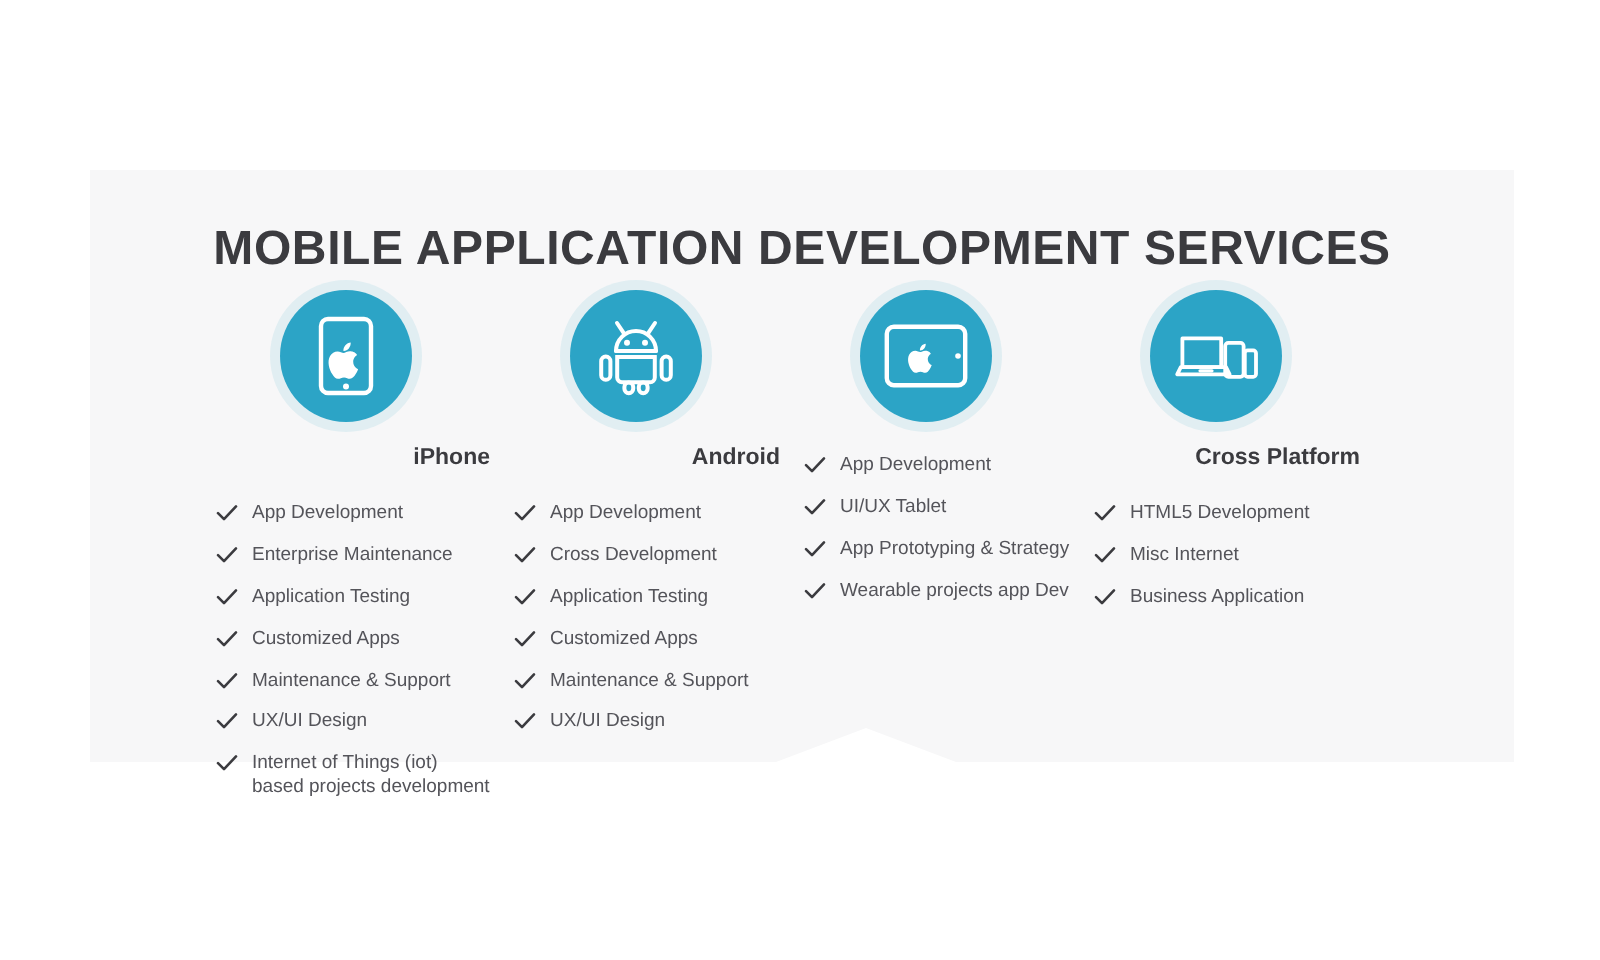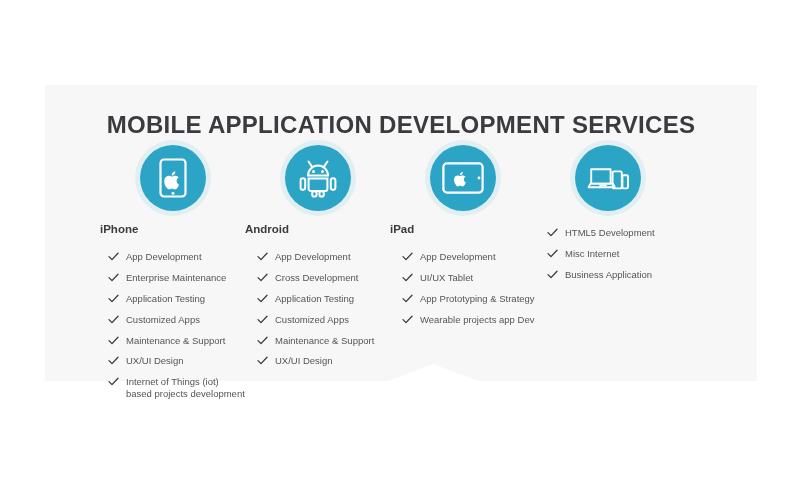--- a/index.html
+++ b/index.html
@@ -81,21 +81,21 @@
     display: flex;
     align-items: center;
     justify-content: center;
     box-shadow: 0 0 0 5px rgba(44,164,198,0.10);
   }
 
   .badge svg { display: block; }
 
   .col-title {
     margin-top: 12px;
-    text-align: left;
+    text-align: right;
     font-size: 11.5px;
     font-weight: bold;
     color: #3b3b3f;
   }
 
   .feature-list {
     margin-top: 16px;
     list-style: none;
   }
 
@@ -294,21 +294,20 @@
               <svg width="42" height="32" viewBox="0 0 42 32">
                 <rect x="1.4" y="1.4" width="39.2" height="29.2" rx="3.5" ry="3.5" fill="none" stroke="#ffffff" stroke-width="2.2"></rect>
                 <rect x="5.5" y="5.5" width="28" height="21" fill="#2ca4c6"></rect>
                 <circle cx="37" cy="16" r="1.4" fill="#ffffff"></circle>
                 <path d="M21.9 17.6c-.04-1.84 1.5-2.72 1.56-2.77-.85-1.25-2.18-1.42-2.65-1.43-1.13-.11-2.2.66-2.78.66-.57 0-1.46-.65-2.39-.63-1.23.02-2.37.72-3 1.82-1.28 2.22-.33 5.52.92 7.33.61.89 1.34 1.88 2.29 1.85.92-.04 1.27-.59 2.38-.59 1.1 0 1.42.59 2.39.58.99-.02 1.62-.91 2.23-1.8.7-1.03.98-2.03 1-2.08-.02-.01-1.91-.74-1.95-2.94z" fill="#ffffff"></path>
                 <path d="M20.1 12.2c.5-.61.85-1.46.75-2.32-.73.03-1.61.49-2.13 1.1-.46.54-.87 1.41-.76 2.23.81.07 1.64-.41 2.14-1.01z" fill="#ffffff"></path>
               </svg>
             </span>
           </div>
         </div>
-        <div class="col-title">iPad</div>
         <ul class="feature-list">
           <li class="feature-item">
             <span class="check">
               <svg width="11" height="9" viewBox="0 0 11 9">
                   <path d="M1 4.6L4 7.6L10 1.2" fill="none" stroke="currentColor" stroke-width="1.3" stroke-linecap="round" stroke-linejoin="round"></path>
                 </svg>
             </span>
             <span class="feature-text">App Development</span>
           </li>
           <li class="feature-item">
@@ -347,20 +346,21 @@
                   <path d="M4.2 7.2h19.4v14.4H4.2z"></path>
                   <path d="M1.6 25.2h26.2l-1.8-3.6H3.4z"></path>
                   <rect x="25.6" y="9.4" width="9.2" height="17" rx="1.6"></rect>
                   <rect x="35.4" y="13.2" width="5.6" height="13.2" rx="1.4"></rect>
                 </g>
                 <line x1="13" y1="23.4" x2="19" y2="23.4" stroke="#ffffff" stroke-width="1.6" stroke-linecap="round"></line>
               </svg>
             </span>
           </div>
         </div>
+        <div class="col-title">Cross Platform</div>
         <ul class="feature-list">
           <li class="feature-item">
             <span class="check">
               <svg width="11" height="9" viewBox="0 0 11 9">
                   <path d="M1 4.6L4 7.6L10 1.2" fill="none" stroke="currentColor" stroke-width="1.3" stroke-linecap="round" stroke-linejoin="round"></path>
                 </svg>
             </span>
             <span class="feature-text">HTML5 Development</span>
           </li>
           <li class="feature-item">

